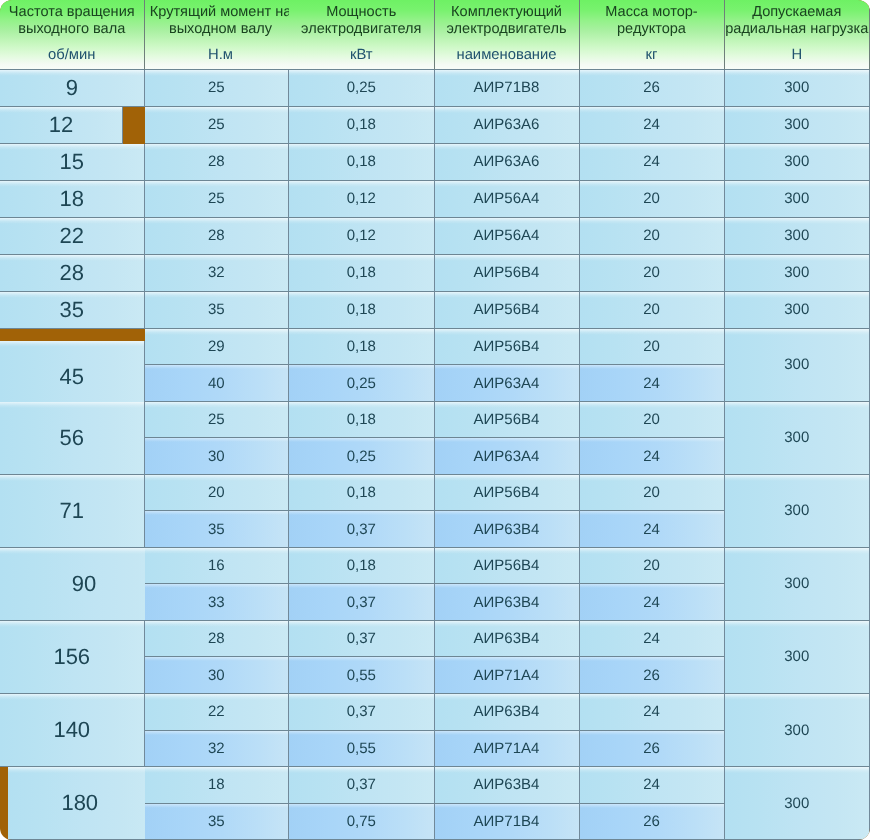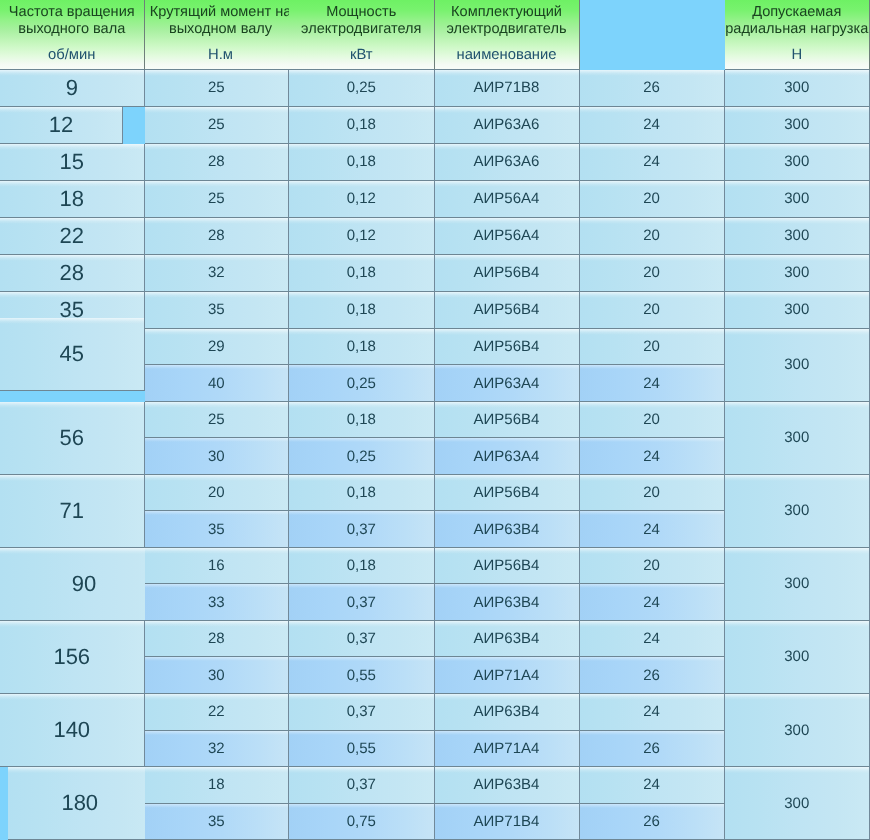--- a/index.html
+++ b/index.html
@@ -4,21 +4,21 @@
 <title>Таблица технических характеристик мотор-редукторов</title>
 <style>
   html,body{margin:0;padding:0;background:#ffffff;}
   body{
     width:870px;height:840px;overflow:hidden;
     font-family:"Liberation Sans", sans-serif;
     color:#1e4654;
     -webkit-font-smoothing:antialiased;
     text-rendering:geometricPrecision;
   }
-  #sheet{position:relative;width:870px;height:840px;overflow:hidden;background:#7dd3fc;}
+  #sheet{position:relative;width:870px;height:840px;overflow:hidden;background:#a16207;border-radius:12px;}
 
   
   .hdr{
     position:absolute;top:0;height:69px;
     box-sizing:border-box;
     display:flex;flex-direction:column;
     align-items:center;justify-content:flex-start;
     background:linear-gradient(to bottom,
         #6ef164 0%, #78f26e 14.5%, #92f288 29%, #a8f0a0 43.5%,
         #caf8c2 65%, #e4fbe0 82%, #f4faf4 93%, #f8fdf8 100%);
@@ -91,20 +91,25 @@
     <div class="hdr" style="left: 289px; width: 145.5px; top: 0px; height: 69.8px;">
       <span class="t l1">Мощность</span>
       <span class="t l2">электродвигателя</span>
       <span class="u">кВт</span>
     </div>
     <div class="hdr" style="left: 434.5px; width: 145px; top: 0px; height: 69.8px;">
       <span class="t l1">Комплектующий</span>
       <span class="t l2">электродвигатель</span>
       <span class="u">наименование</span>
     </div>
+    <div class="hdr" style="left: 579.5px; width: 145px; top: 0px; height: 69.8px;">
+      <span class="t l1">Масса мотор-</span>
+      <span class="t l2">редуктора</span>
+      <span class="u">кг</span>
+    </div>
     <div class="hdr" style="left: 724.5px; width: 145.5px; top: 0px; height: 69.8px;">
       <span class="t l1">Допускаемая</span>
       <span class="t l2">радиальная нагрузка</span>
       <span class="u">Н</span>
     </div>
     <div class="cell c-light" style="left: 0px; width: 144.5px; top: 69.8px; height: 37px;">
       <div class="shine"></div>
       <span class="big">9</span>
     </div>
     <div class="cell c-light" style="left: 724.5px; width: 145.5px; top: 69.8px; height: 37px;">
@@ -264,21 +269,21 @@
       <span class="sml">0,18</span>
     </div>
     <div class="cell c-light" style="left: 434.5px; width: 145px; top: 291.8px; height: 37px;">
       <div class="shine"></div>
       <span class="sml">АИР56В4</span>
     </div>
     <div class="cell c-light" style="left: 579.5px; width: 145px; top: 291.8px; height: 37px;">
       <div class="shine"></div>
       <span class="sml">20</span>
     </div>
-    <div class="cell c-light" style="left: 0px; width: 144.5px; top: 318px; height: 73.04px;">
+    <div class="cell c-light" style="left: 0px; width: 144.5px; top: 341px; height: 73.04px;">
       <div class="shine"></div>
       <span class="big">45</span>
     </div>
     <div class="cell c-light" style="left: 724.5px; width: 145.5px; top: 328.8px; height: 73.04px;">
       <div class="shine"></div>
       <span class="sml">300</span>
     </div>
     <div class="cell c-light" style="left: 144.5px; width: 144.5px; top: 328.8px; height: 36.52px;">
       <div class="shine"></div>
       <span class="sml">29</span>

